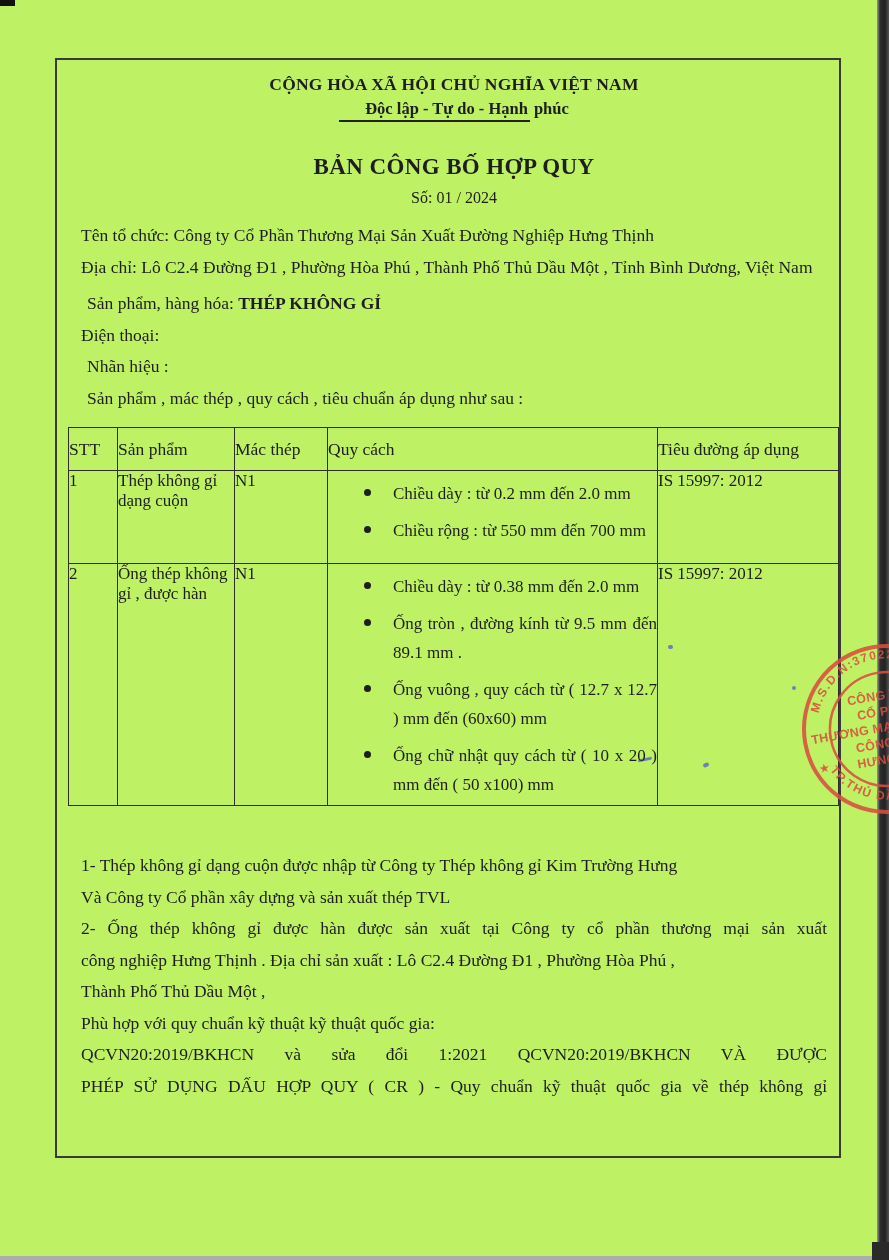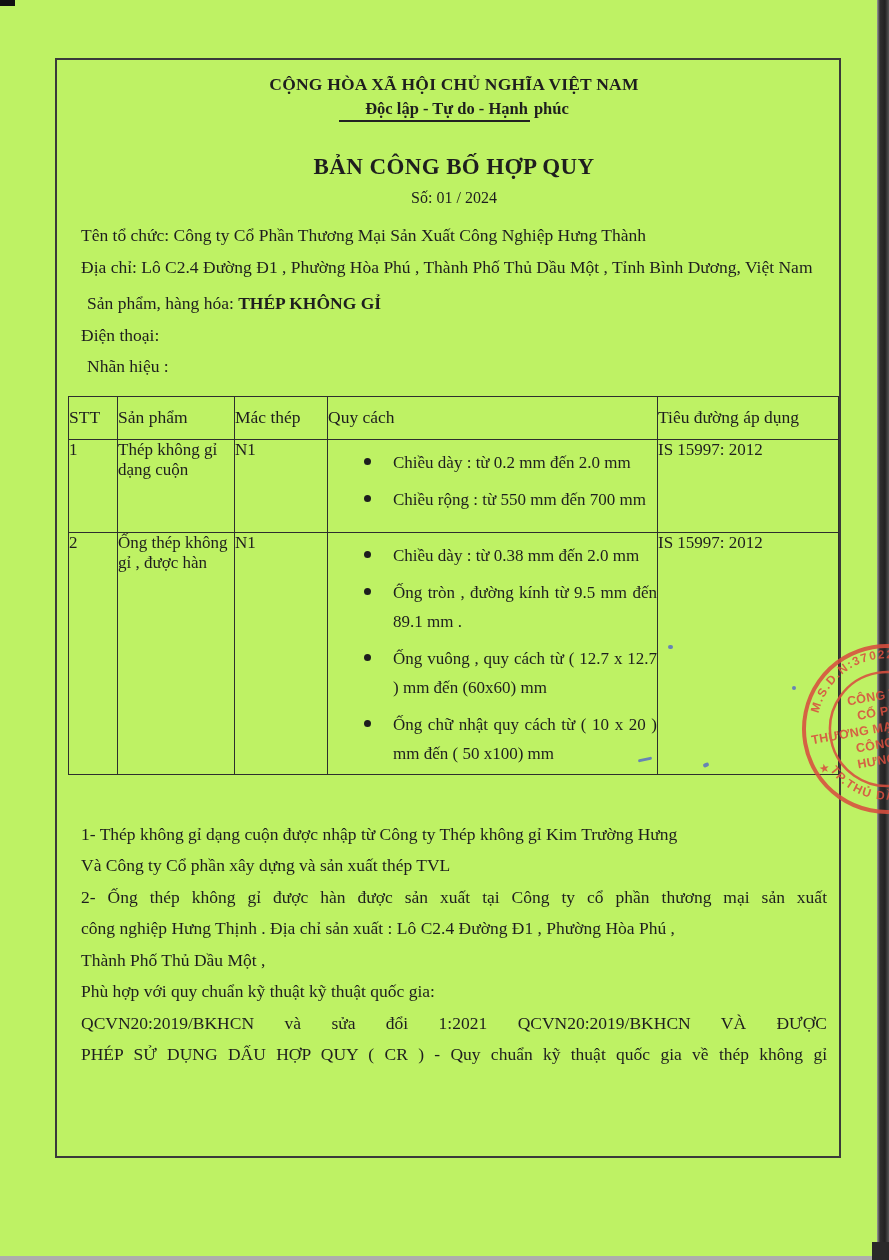--- a/index.html
+++ b/index.html
@@ -97,25 +97,26 @@
   <div class="frame">
 
     <div class="center">
       <p class="motto-line1">CỘNG HÒA XÃ HỘI CHỦ NGHĨA VIỆT NAM</p>
       <p class="motto-line2"><span class="motto-underline">Độc lập - Tự do - Hạnh</span><span class="motto-tail">phúc</span></p>
       <p class="doc-title">BẢN CÔNG BỐ HỢP QUY</p>
       <p class="doc-number">Số: 01 / 2024</p>
     </div>
 
     <div class="org-block">
-      <p class="para">Tên tổ chức: Công ty Cổ Phần Thương Mại Sản Xuất Công Nghiệp Hưng Thành</p>
+      <p class="para">Tên tổ chức: Công ty Cổ Phần Thương Mại Sản Xuất Đường Nghiệp Hưng Thịnh</p>
       <p class="para addr">Địa chỉ: Lô C2.4 Đường Đ1 , Phường Hòa Phú , Thành Phố Thủ Dầu Một , Tỉnh Bình Dương, Việt Nam</p>
       <p class="para indent6 prod-line"><span>Sản phẩm, hàng hóa:</span>&nbsp;<span class="bold">THÉP KHÔNG GỈ</span></p>
       <p class="para">Điện thoại:</p>
       <p class="para indent6">Nhãn hiệu :</p>
+      <p class="para indent6">Sản phẩm , mác thép , quy cách , tiêu chuẩn áp dụng như sau :</p>
     </div>
 
     <table class="spec">
       <colgroup>
         <col class="col-stt">
           <col class="col-sp">
           <col class="col-mac">
           <col class="col-qc">
           <col class="col-tc">
       </colgroup>

